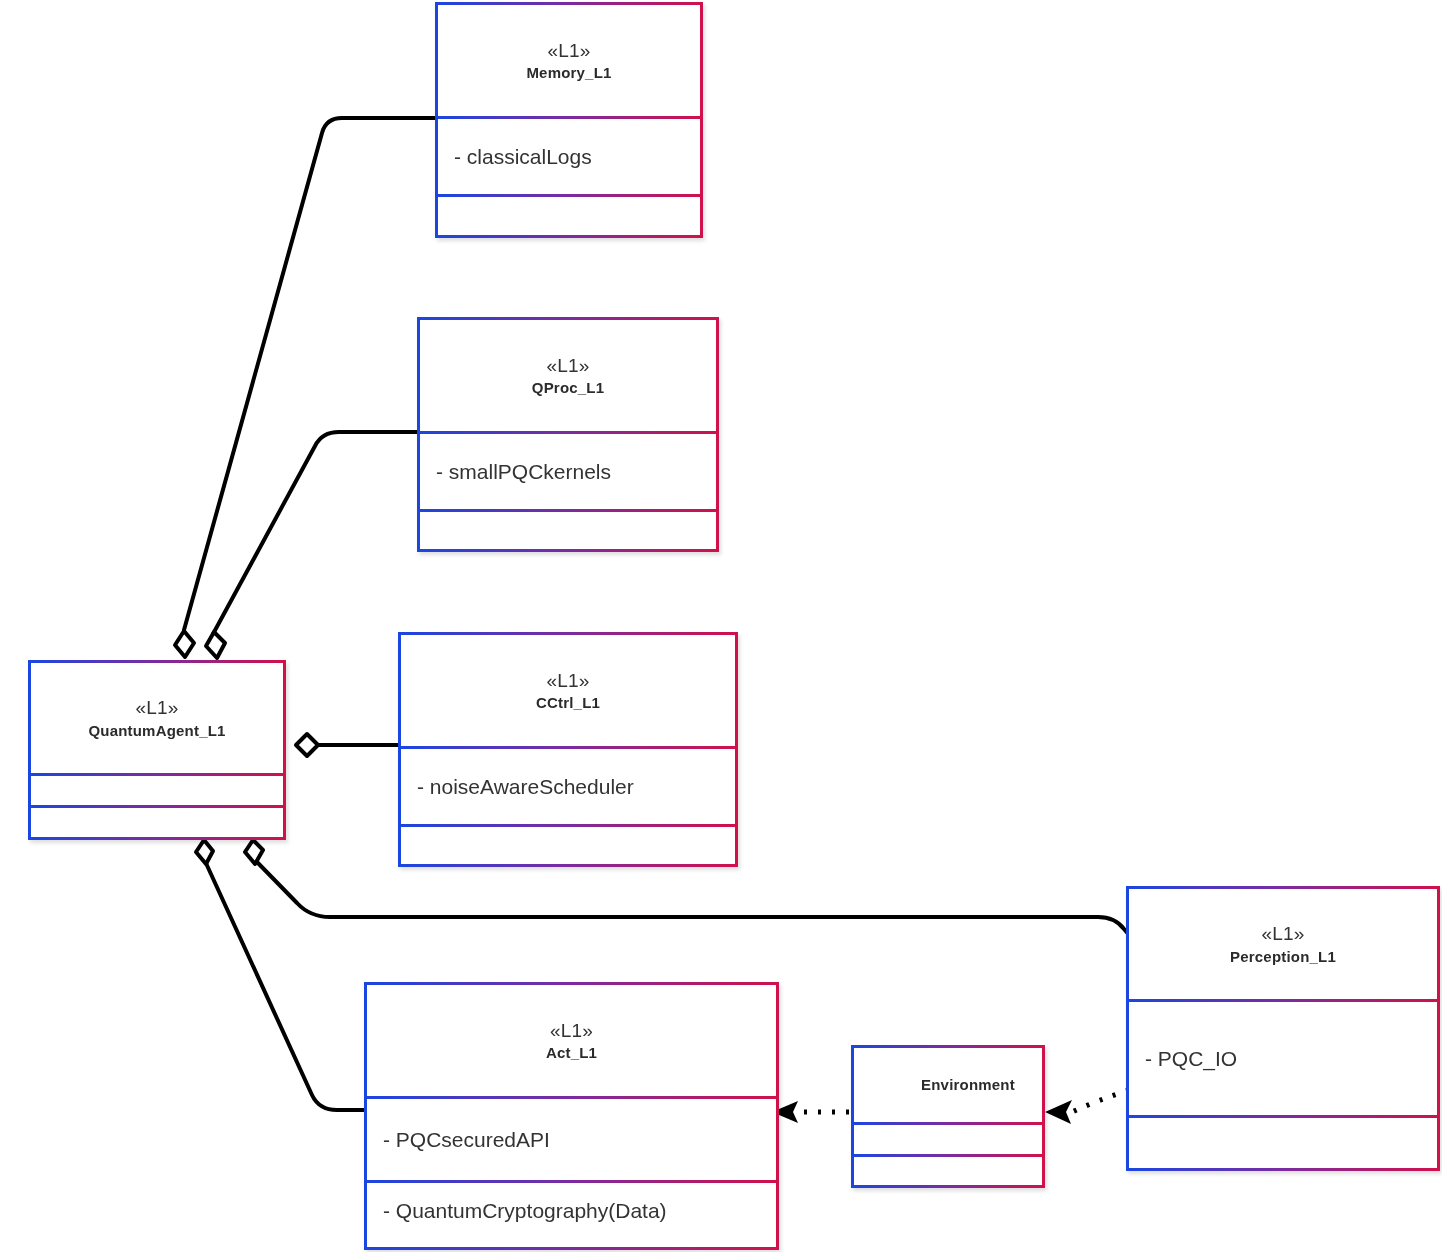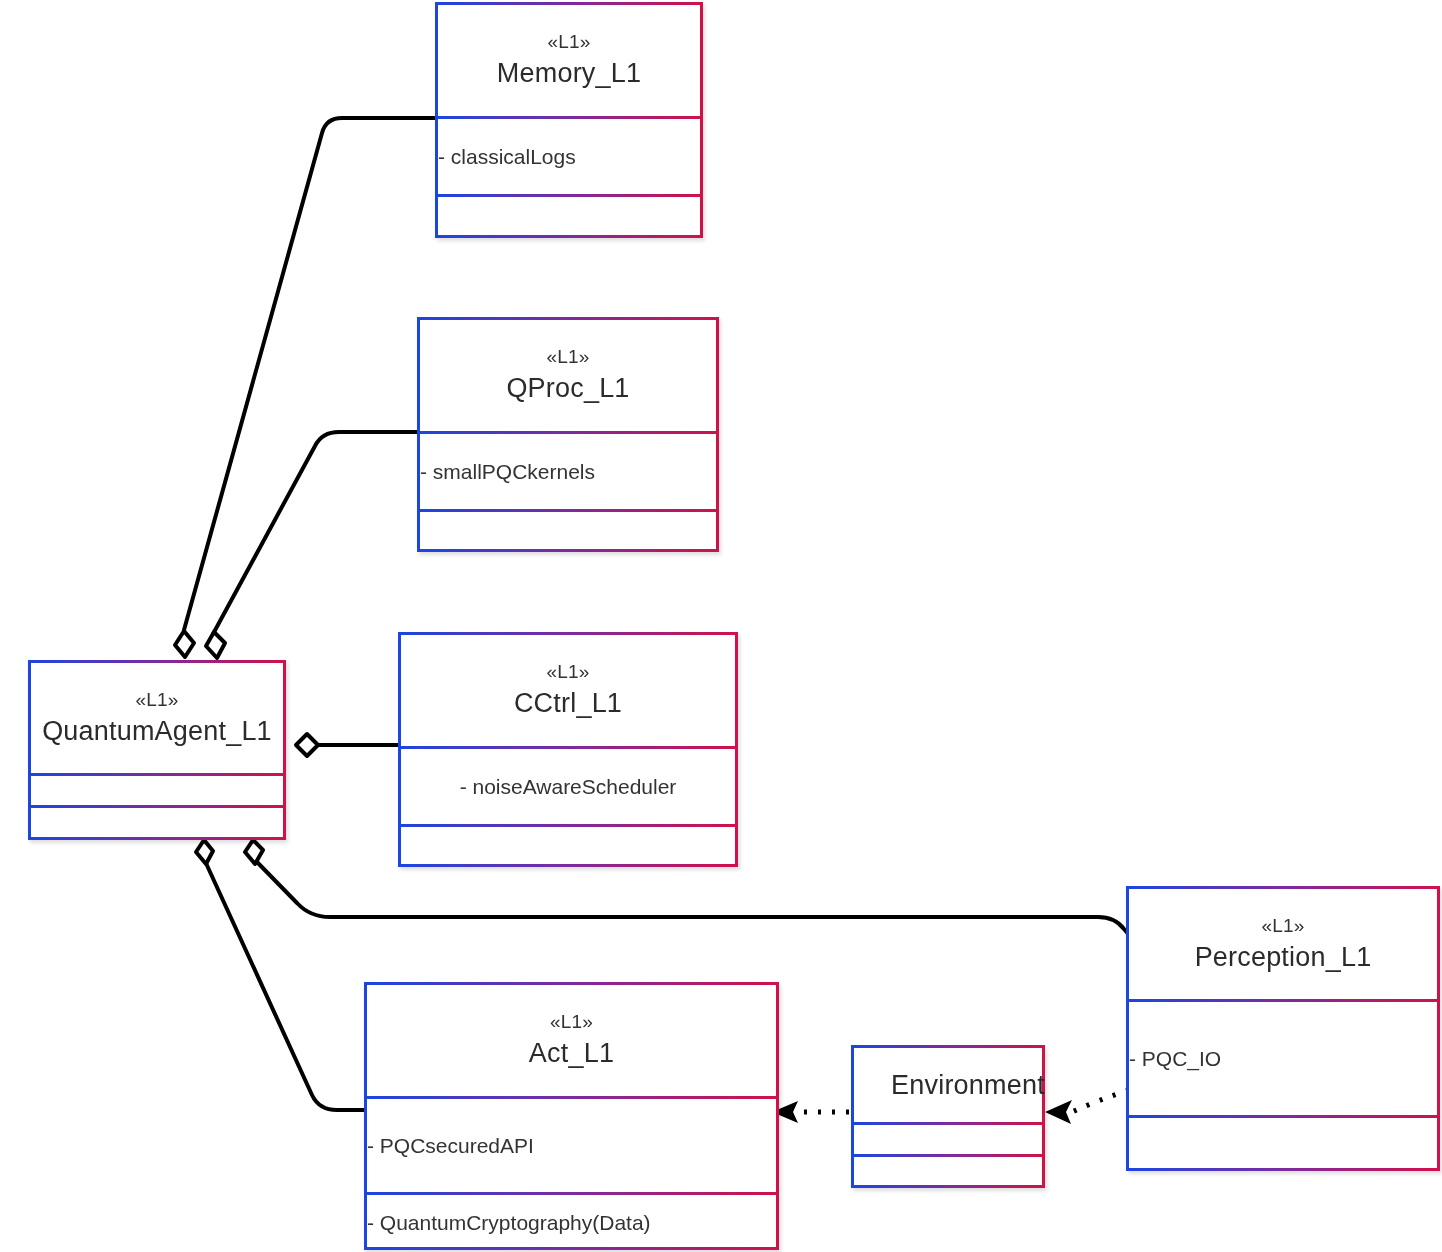--- a/index.html
+++ b/index.html
@@ -51,30 +51,31 @@
     justify-content: center;
     text-align: left;
   }
   .stereotype {
     font-size: 19px;
     color: #333333;
     line-height: 1.35;
     letter-spacing: 0.2px;
   }
   .cname {
-    font-size: 27px;
-    font-weight: normal;
+    font-size: 15px;
+    font-weight: bold;
     color: #2b2b2b;
     line-height: 1.35;
     letter-spacing: 0.2px;
   }
   .attrs {
     display: flex;
     flex-direction: column;
     justify-content: center;
+    padding-left: 16px;
   }
   .attr {
     font-size: 21px;
     color: #333333;
     line-height: 1.7;
     white-space: nowrap;
   }
   .empty-comp { }
 </style>
 </head>
@@ -150,21 +151,21 @@
     <div class="compartment empty-comp" style="height:32px;"></div>
     <div class="compartment empty-comp" style="height:32px;"></div>
   </div>
 
   <div class="uml-class" style="left:398px; top:632px; width:340px; height:235px;
               --c-left:#1b46e0; --c-mid:#7b2ba0; --c-right:#d0114b;">
     <div class="compartment head" style="height:111px;">
       <div class="stereotype">«L1»</div>
       <div class="cname">CCtrl_L1</div>
     </div>
-    <div class="compartment attrs" style="height:78px;text-align:center;">
+    <div class="compartment attrs" style="height:78px;">
       <div class="attr">- noiseAwareScheduler</div>
     </div>
     <div class="compartment empty-comp" style="height:40px;"></div>
   </div>
 
   <div class="uml-class" style="left:1126px; top:886px; width:314px; height:285px;
               --c-left:#1b46e0; --c-mid:#7b2ba0; --c-right:#d0114b;">
     <div class="compartment head" style="height:110px;">
       <div class="stereotype">«L1»</div>
       <div class="cname">Perception_L1</div>
@@ -174,21 +175,21 @@
     </div>
     <div class="compartment empty-comp" style="height:53px;"></div>
   </div>
 
   <div class="uml-class" style="left:364px; top:982px; width:415px; height:268px;
               --c-left:#1b46e0; --c-mid:#7b2ba0; --c-right:#d0114b;">
     <div class="compartment head" style="height:111px;">
       <div class="stereotype">«L1»</div>
       <div class="cname">Act_L1</div>
     </div>
-    <div class="compartment attrs" style="height:96px;">
+    <div class="compartment attrs" style="height:84px;">
       <div class="attr">- PQCsecuredAPI</div>
     </div>
     <div class="compartment attrs" style="height:58px;">
       <div class="attr">- QuantumCryptography(Data)</div>
     </div>
   </div>
 
   <div class="uml-class" style="left:851px; top:1045px; width:194px; height:143px;
               --c-left:#1b46e0; --c-mid:#7b2ba0; --c-right:#d0114b;">
     <div class="compartment head" style="height:74px;padding-left:40px;">

